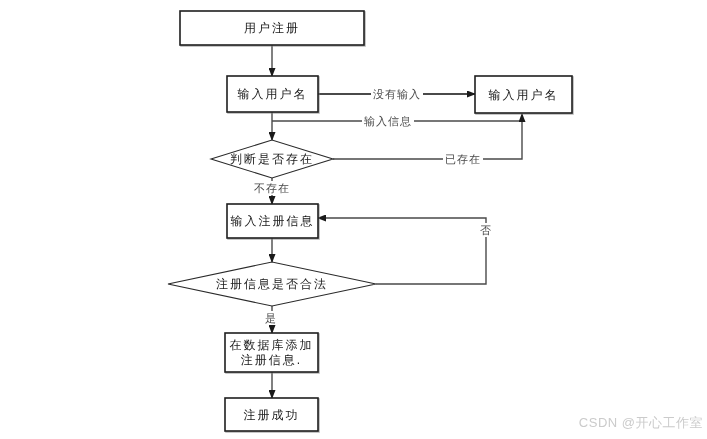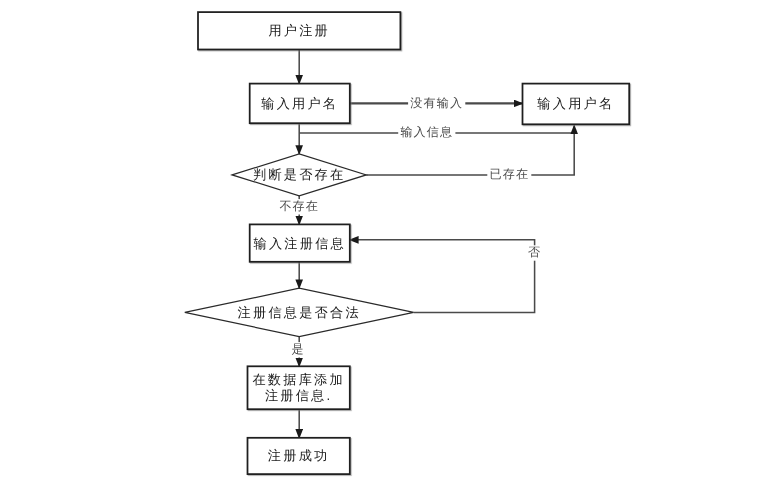--- a/index.html
+++ b/index.html
@@ -109,13 +109,14 @@
           <rect x="225" y="333" width="93" height="39" class="node-rect"></rect>
           <text x="271.5" y="345" text-anchor="middle" dominant-baseline="central" class="node-label"><tspan x="271.5" dy="0">在数据库添加</tspan><tspan x="271.5" dy="15">注册信息.</tspan></text>
         </g>
         <g>
           <rect x="225" y="398" width="93" height="33" class="node-rect"></rect>
           <text x="271.5" y="414.5" text-anchor="middle" dominant-baseline="central" class="node-label"><tspan x="271.5" dy="0">注册成功</tspan></text>
         </g>
       </g>
   </svg>
 
+  <div class="watermark">CSDN @开心工作室</div>
 </div>
 
 </body></html>

